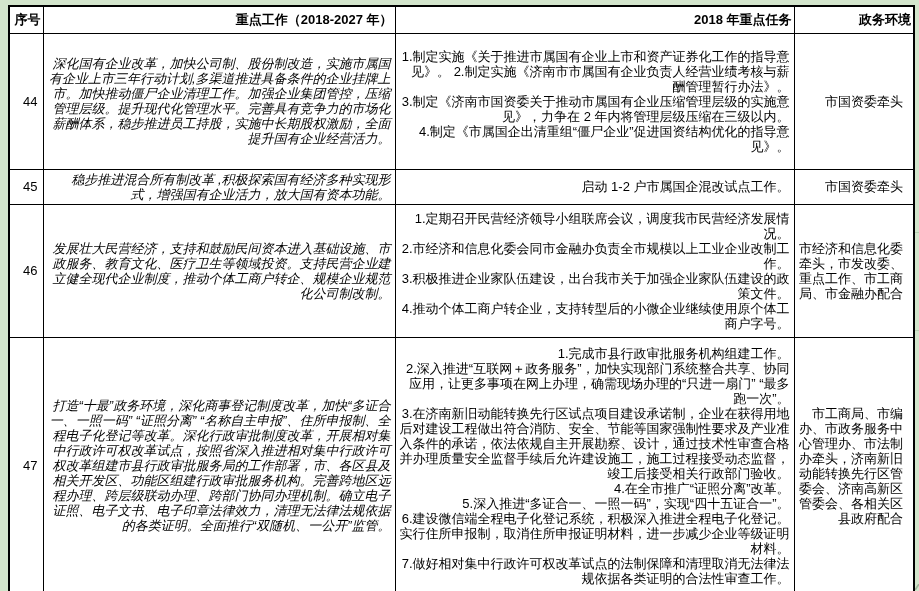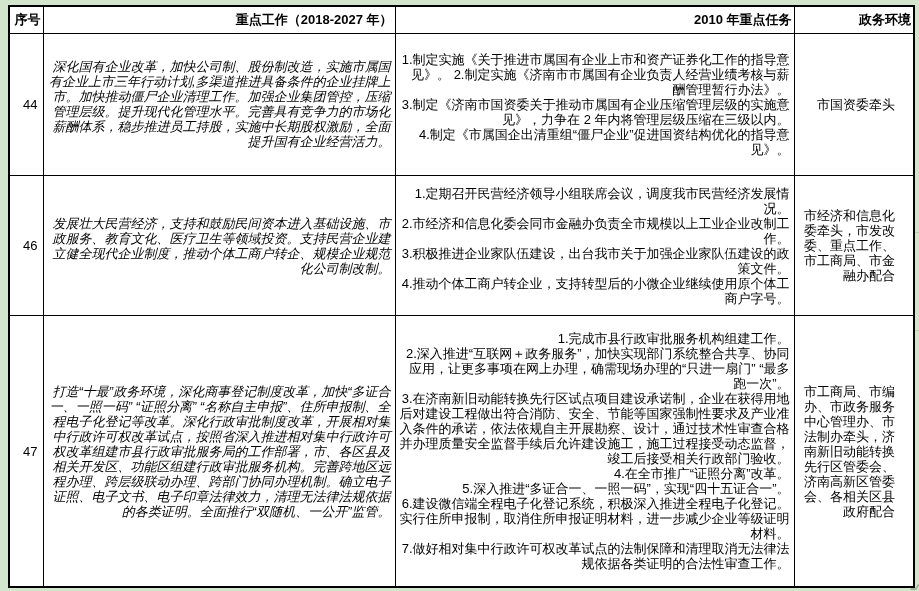--- a/index.html
+++ b/index.html
@@ -42,21 +42,21 @@
     white-space: pre-line;
     font-style: italic;
   }
   td.cell-tasks {
     text-align: justify;
     padding: 1px 4px 1px 4px;
     white-space: pre-line;
   }
   td.cell-unit {
     text-align: left;
-    padding: 2px 18px 2px 4px;
+    padding: 2px 10px 2px 4px;
     white-space: pre-line;
     margin-left: 27px;
   }
   tr.r-44 { height: 136px; }
   tr.r-45 { height: 29px; }
   tr.r-46 { height: 133px; }
   tr.r-47 { height: 258px; }
   
   .grid-stub { position: absolute; right: 0; width: 6px; height: 1px; background: #b9cfb2; }
   .stub-1 { top: 232px; } .stub-2 { top: 330px; }
@@ -80,31 +80,37 @@
     <colgroup>
       <col class="c-no">
         <col class="c-work">
         <col class="c-tasks">
         <col class="c-unit">
     </colgroup>
     <thead>
       <tr>
         <th class="hdr">序号</th>
         <th class="hdr">重点工作（2018-2027 年）</th>
-        <th class="hdr">2010 年重点任务</th>
+        <th class="hdr">2018 年重点任务</th>
         <th class="hdr">政务环境</th>
       </tr>
     </thead>
     <tbody>
       <tr class="r-44">
         <td class="cell-no">44</td>
         <td class="cell-work">深化国有企业改革，加快公司制、股份制改造，实施市属国有企业上市三年行动计划,多渠道推进具备条件的企业挂牌上市。加快推动僵尸企业清理工作。加强企业集团管控，压缩管理层级。提升现代化管理水平。完善具有竞争力的市场化薪酬体系，稳步推进员工持股，实施中长期股权激励，全面提升国有企业经营活力。</td>
         <td class="cell-tasks">1.制定实施《关于推进市属国有企业上市和资产证券化工作的指导意见》。 2.制定实施《济南市市属国有企业负责人经营业绩考核与薪酬管理暂行办法》。
 3.制定《济南市国资委关于推动市属国有企业压缩管理层级的实施意见》，力争在 2 年内将管理层级压缩在三级以内。
 4.制定《市属国企出清重组“僵尸企业”促进国资结构优化的指导意见》。</td>
+        <td class="cell-unit">市国资委牵头</td>
+      </tr>
+      <tr class="r-45">
+        <td class="cell-no">45</td>
+        <td class="cell-work">稳步推进混合所有制改革 ,积极探索国有经济多种实现形式，增强国有企业活力，放大国有资本功能。</td>
+        <td class="cell-tasks">启动 1-2 户市属国企混改试点工作。</td>
         <td class="cell-unit">市国资委牵头</td>
       </tr>
       <tr class="r-46">
         <td class="cell-no">46</td>
         <td class="cell-work">发展壮大民营经济，支持和鼓励民间资本进入基础设施、市政服务、教育文化、医疗卫生等领域投资。支持民营企业建立健全现代企业制度，推动个体工商户转企、规模企业规范化公司制改制。</td>
         <td class="cell-tasks">1.定期召开民营经济领导小组联席会议，调度我市民营经济发展情况。
 2.市经济和信息化委会同市金融办负责全市规模以上工业企业改制工作。
 3.积极推进企业家队伍建设，出台我市关于加强企业家队伍建设的政策文件。
 4.推动个体工商户转企业，支持转型后的小微企业继续使用原个体工商户字号。</td>
         <td class="cell-unit">市经济和信息化委牵头，市发改委、重点工作、市工商局、市金融办配合</td>

